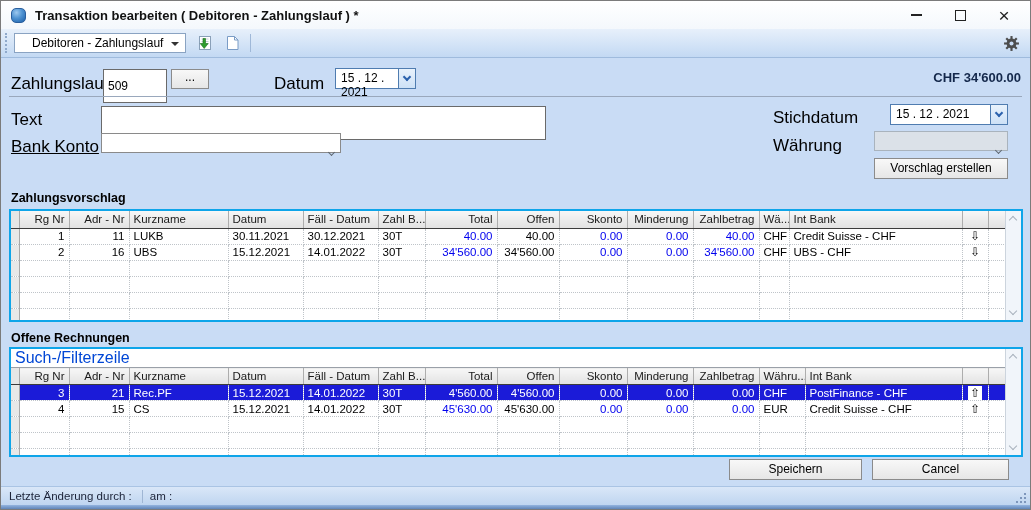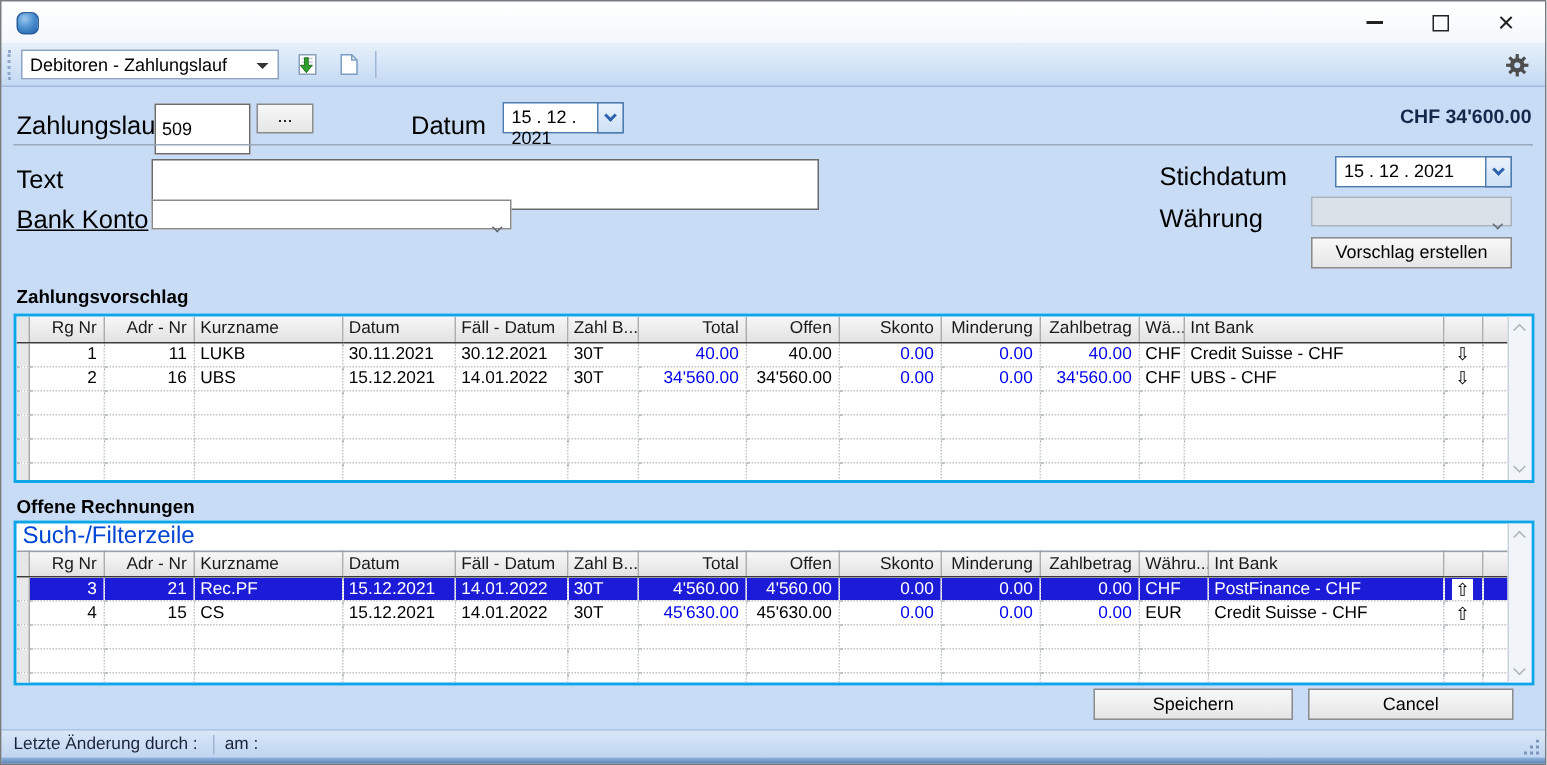--- a/index.html
+++ b/index.html
@@ -31,21 +31,21 @@
   
   .toolbar {
     position:absolute; top:28px; left:0; right:0; height:29px;
     background:linear-gradient(#e7f0fb,#c3d9f3);
     border-bottom:1px solid #9fbbdd; display:flex; align-items:center;
   }
   .grip { width:3px; height:20px; margin-left:4px; border-left:2px dotted #8fa9cb; }
   .tb-combo {
     width:172px; height:20px; margin-left:6px; background:#fff;
     border:1px solid #8aa3c2; display:flex; align-items:center; position:relative;
-    font-size:12px; color:#000; padding-left:5px;
+    font-size:12px; color:#000; padding-left:17px;
   }
   .tb-combo .arr {
     position:absolute; right:6px; top:8px; width:0; height:0;
     border-left:4px solid transparent; border-right:4px solid transparent; border-top:4px solid #333;
   }
   .tb-btn { width:24px; height:22px; margin-left:5px; display:flex; align-items:center; justify-content:center; }
   .tb-sep { width:1px; height:18px; margin-left:6px; background:#9fb8d8; }
   .tb-gear { position:absolute; right:10px; top:6px; width:17px; height:17px; }
 
   
@@ -122,20 +122,21 @@
   .bottomstrip { position:absolute; left:0; right:0; top:504px; height:5px; background:linear-gradient(#93b4e0,#5379ad); }
   .resize-grip { position:absolute; right:3px; top:492px; }
 </style>
 </head>
 <body>
 
 <div class="window">
 
   <div class="titlebar">
     <div class="app-icon"></div>
+    <div class="win-title">Transaktion bearbeiten ( Debitoren - Zahlungslauf ) *</div>
     <div class="win-controls">
       <div class="win-btn">
           <span class="glyph-min"></span>
         </div>
       <div class="win-btn">
           <span class="glyph-max"></span>
         </div>
       <div class="win-btn">
           <span class="glyph-close">×</span>
         </div>

